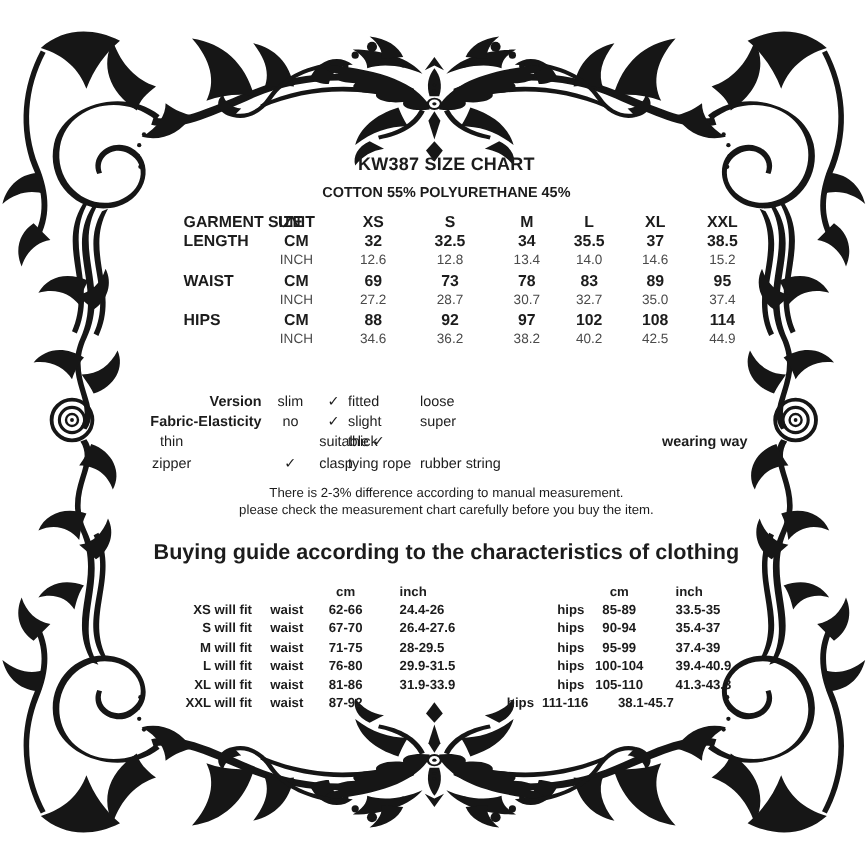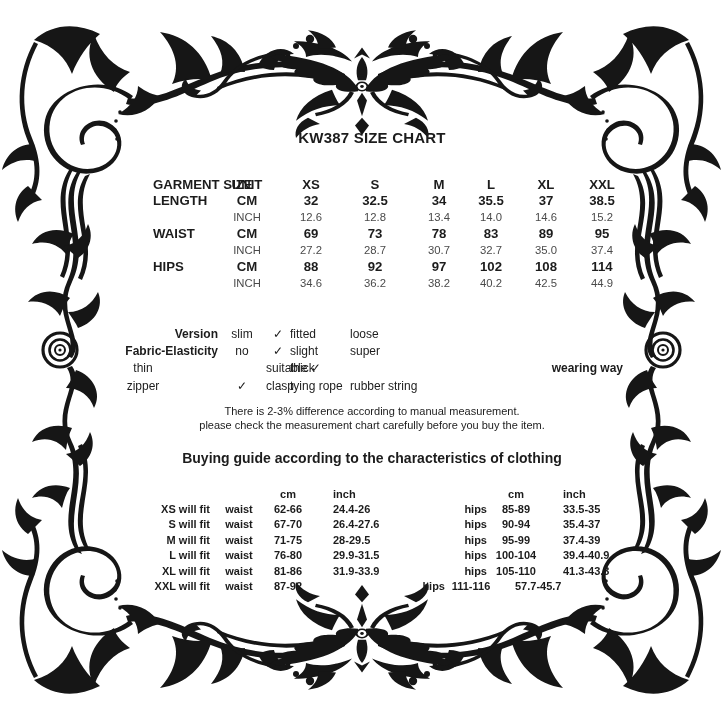--- a/index.html
+++ b/index.html
@@ -18,21 +18,21 @@
   #size-grid .c0 {justify-content:flex-start;margin-left:48px;}
   #size-grid .r2, #size-grid .r4, #size-grid .r6 {font-weight:normal; font-size:11.3px; color:#4a4a4a;}
 
   #spec-grid {left:68px; top:325px;
     grid-template-columns:150px 48px 24px 60px 103px 170px;
     grid-auto-rows:17.3px; font-size:12px;}
   #spec-grid .c0 {justify-content:flex-end; font-weight:bold;}
   #spec-grid .c3, #spec-grid .c4, #spec-grid .c5 {justify-content:flex-start;}
 
   .notes {top:404px; font-size:11px; line-height:14px;}
-  .guide-line {top:450px; font-size:14px; font-weight:bold;}
+  .guide-line {top:450px; font-size:18px; font-weight:bold;}
 
   #fit-grid {left:123px; top:486px;
     grid-template-columns:87px 58px 40px 142px 42px 48px 100px;
     grid-auto-rows:15.4px; font-size:11px; font-weight:bold;}
   #fit-grid .c0 {justify-content:flex-end;}
   #fit-grid .c3 {justify-content:flex-start; padding-left:25px;}
   #fit-grid .c4 {justify-content:flex-end; padding-right:5px;}
   #fit-grid .c6 {justify-content:flex-start; padding-left:23px;}
 </style>
 </head>
@@ -115,20 +115,21 @@
     <use href="#cornerTL" transform="translate(723,0) scale(-1,1)"></use>
     <use href="#cornerTL" transform="translate(0,720) scale(1,-1)"></use>
     <use href="#cornerTL" transform="translate(723,720) scale(-1,-1)"></use>
     <use href="#vineL" transform="translate(52,362)"></use>
     <use href="#vineL" transform="translate(671,362) scale(-1,1)"></use>
     <use href="#cartoucheTop" transform="translate(362,60) scale(1,0.78)"></use>
     <use href="#cartoucheTop" transform="translate(362,660) scale(1,-0.78)"></use>
   </svg>
 
   <div class="centered title">KW387 SIZE CHART</div>
+  <div class="centered subtitle">COTTON 55% POLYURETHANE 45%</div>
 
   <div id="size-grid" class="grid">
       <span class="cell r0 c0">GARMENT SIZE</span>
       <span class="cell r0 c1">UNIT</span>
       <span class="cell r0 c2">XS</span>
       <span class="cell r0 c3">S</span>
       <span class="cell r0 c4">M</span>
       <span class="cell r0 c5">L</span>
       <span class="cell r0 c6">XL</span>
       <span class="cell r0 c7">XXL</span>
@@ -255,15 +256,15 @@
       <span class="cell r5 c2">81-86</span>
       <span class="cell r5 c3">31.9-33.9</span>
       <span class="cell r5 c4">hips</span>
       <span class="cell r5 c5">105-110</span>
       <span class="cell r5 c6">41.3-43.3</span>
       <span class="cell r6 c0">XXL will fit</span>
       <span class="cell r6 c1">waist</span>
       <span class="cell r6 c2">87-92</span>
       <span class="cell r6 c4">hips</span>
       <span class="cell r6 c5">111-116</span>
-      <span class="cell r6 c6">57.7-45.7</span>
+      <span class="cell r6 c6">38.1-45.7</span>
     </div>
 </div>
 
 </body></html>

